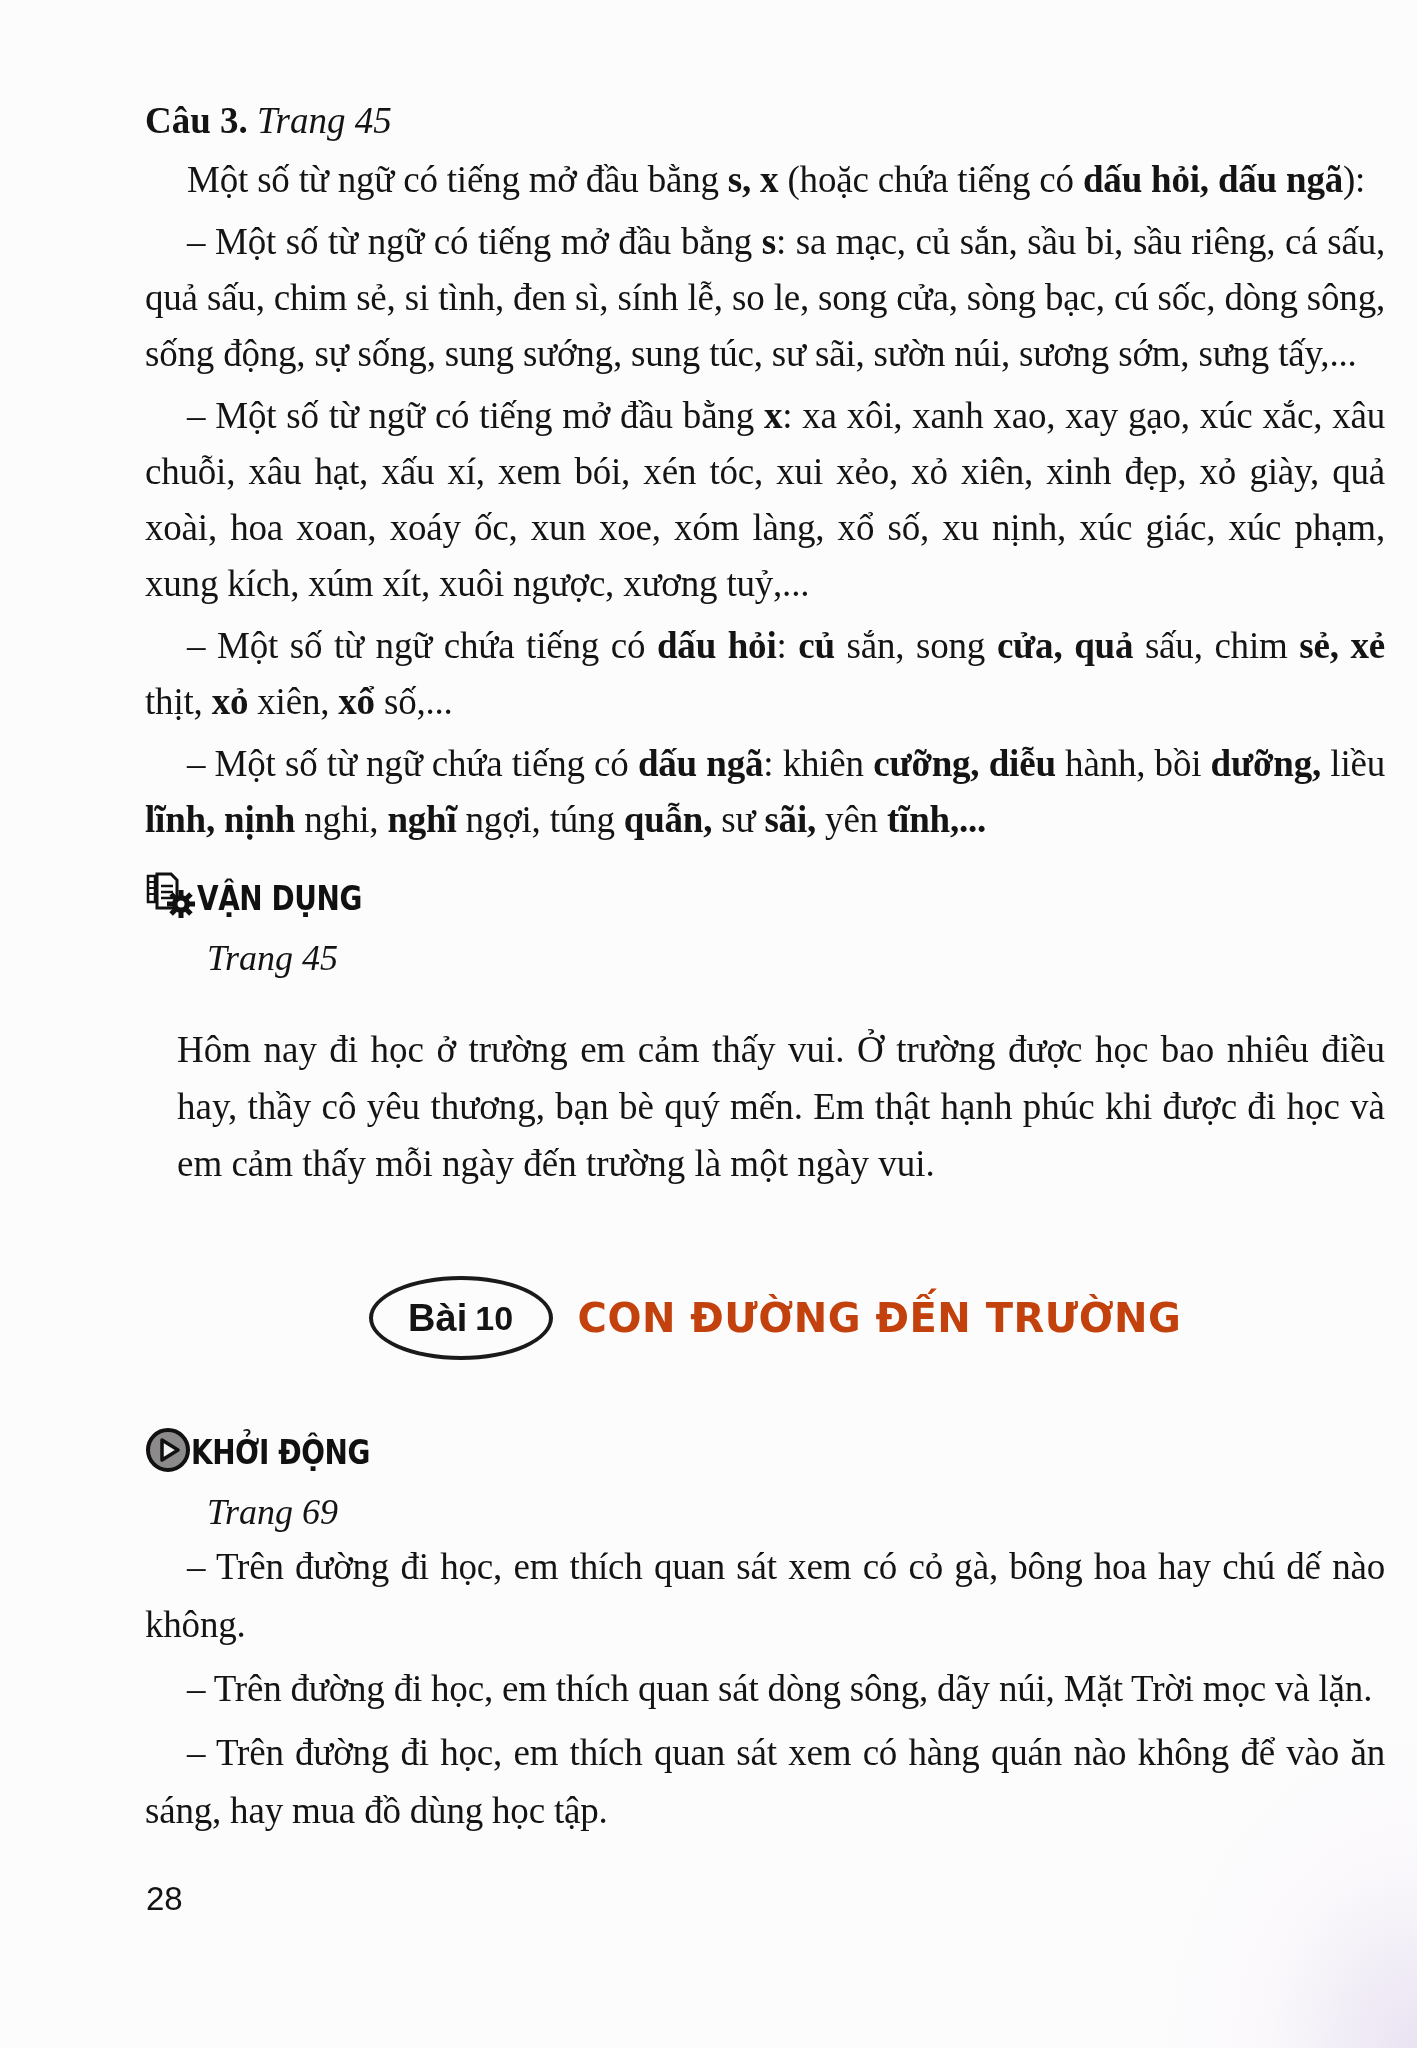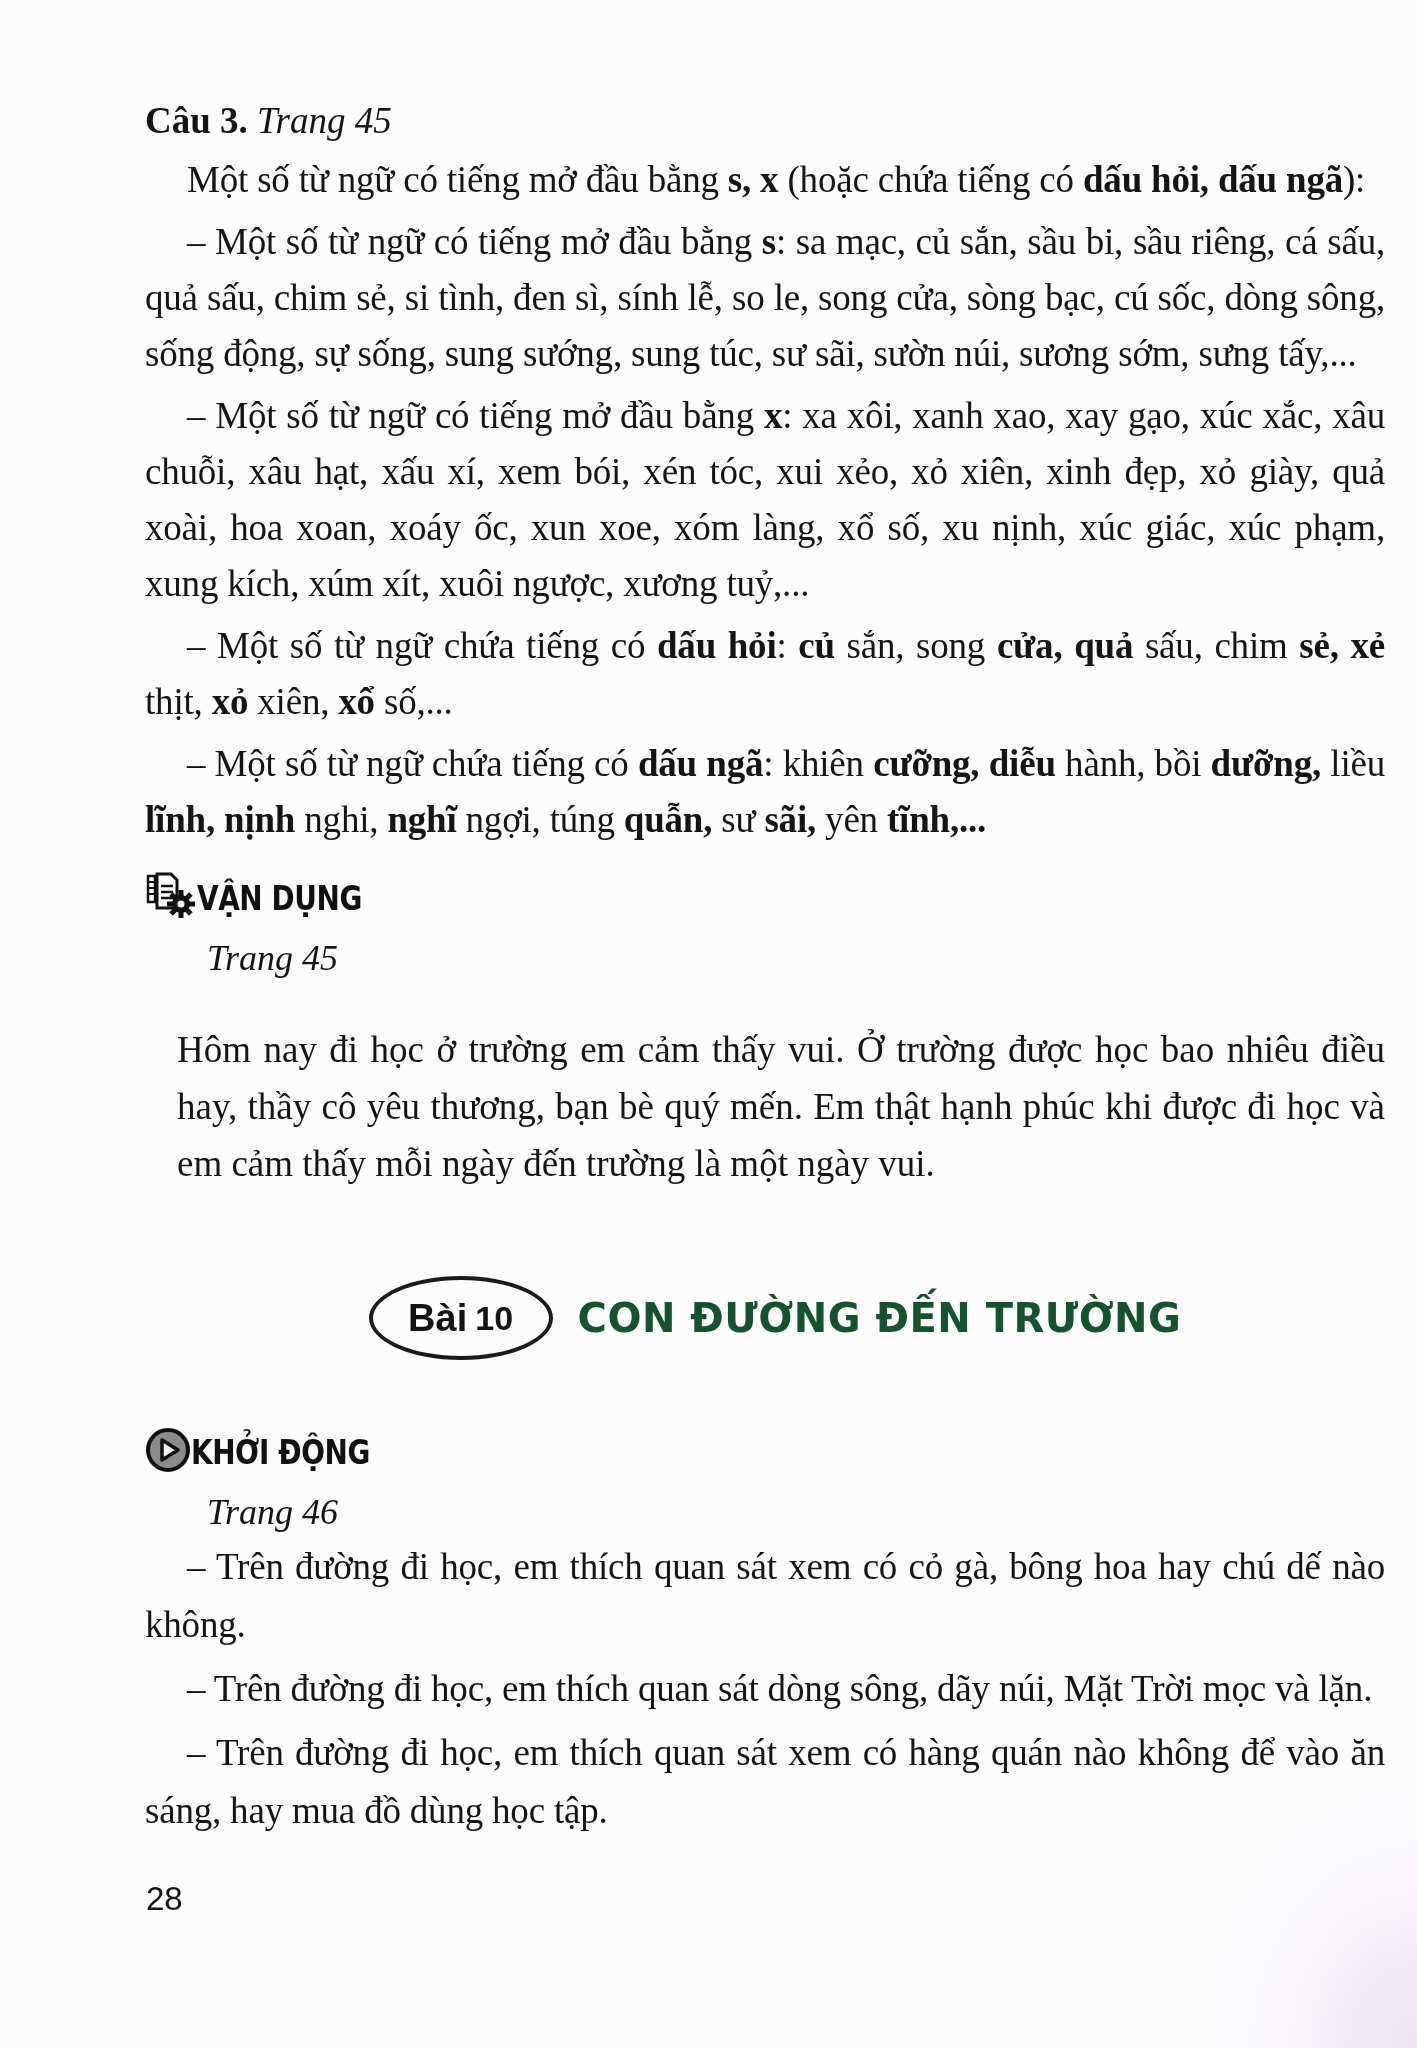--- a/index.html
+++ b/index.html
@@ -80,21 +80,21 @@
       font-family: "Liberation Sans", "DejaVu Sans", sans-serif;
       font-weight: bold;
       font-size: 38px;
     }
     .lesson-badge .num { font-size: 34px; margin-left: 8px; }
     .lesson-title {
       font-family: "DejaVu Sans", "Liberation Sans", sans-serif;
       font-weight: bold;
       font-size: 40px;
       letter-spacing: 0.5px;
-      color: #14532d;
+      color: #c2410c;
     }
     .page-number {
       position: absolute;
       left: 146px; top: 1880px;
       font-family: "Liberation Sans", "DejaVu Sans", sans-serif;
       font-size: 33px;
     }
     b { font-weight: bold; }
   </style>
 </head>
@@ -161,19 +161,19 @@
 
   <div class="section-head" style="margin-top:0;">
     <span>
       <svg width="46" height="46" viewBox="0 0 46 46">
         <circle cx="23" cy="23" r="20" fill="#8c8a8b" stroke="#111" stroke-width="4"></circle>
         <path d="M17 13 L33 23 L17 33 Z" fill="#f3f3f3" stroke="#111" stroke-width="3.5" stroke-linejoin="round"></path>
       </svg>
     </span>
     <span class="section-label">KHỞI ĐỘNG</span>
   </div>
-  <div class="trang">Trang 46</div>
+  <div class="trang">Trang 69</div>
   <p class="para indent" style="line-height:58px;">– Trên đường đi học, em thích quan sát xem có cỏ gà, bông hoa hay chú dế nào không.</p>
   <p class="para indent sp" style="line-height:58px;">– Trên đường đi học, em thích quan sát dòng sông, dãy núi, Mặt Trời mọc và lặn.</p>
   <p class="para indent sp" style="line-height:58px;">– Trên đường đi học, em thích quan sát xem có hàng quán nào không để vào ăn sáng, hay mua đồ dùng học tập.</p>
 </div>
 
 <div class="page-number">28</div>
 
 </body></html>

